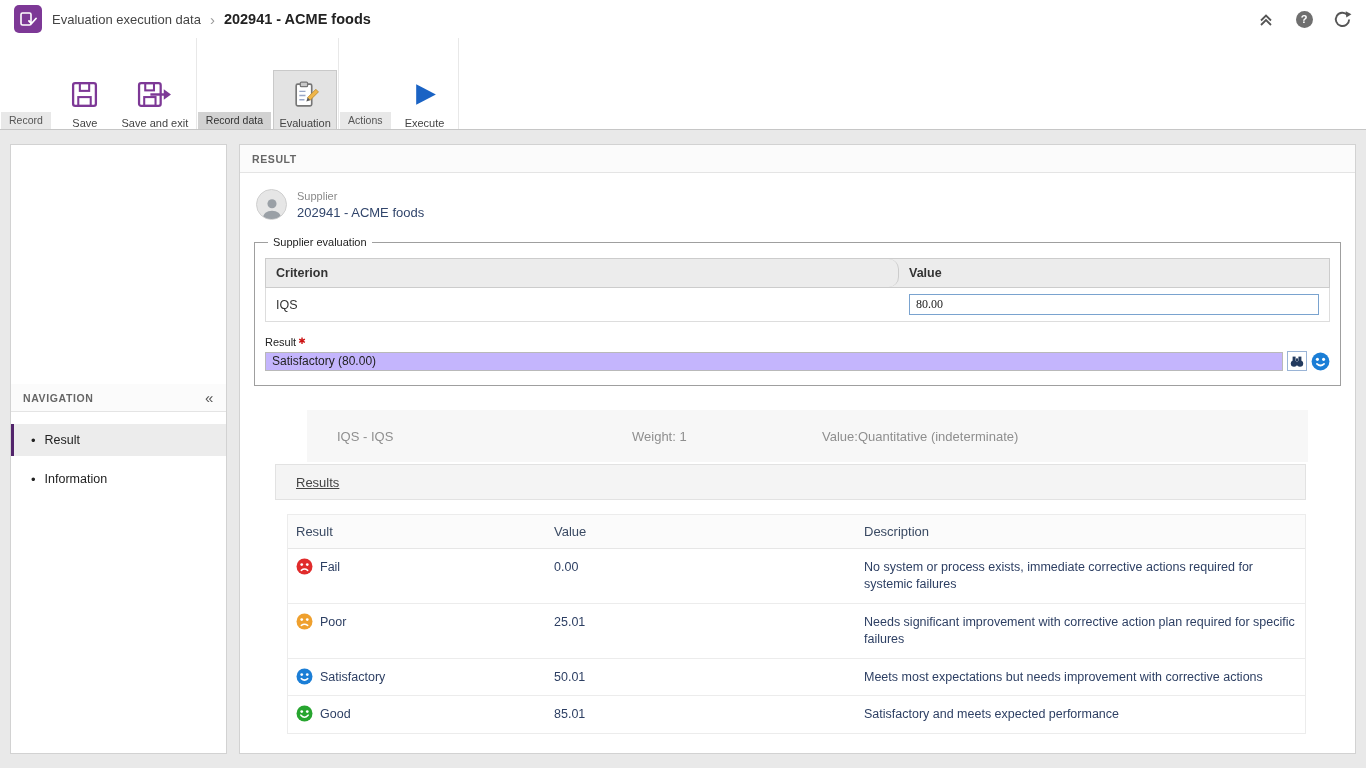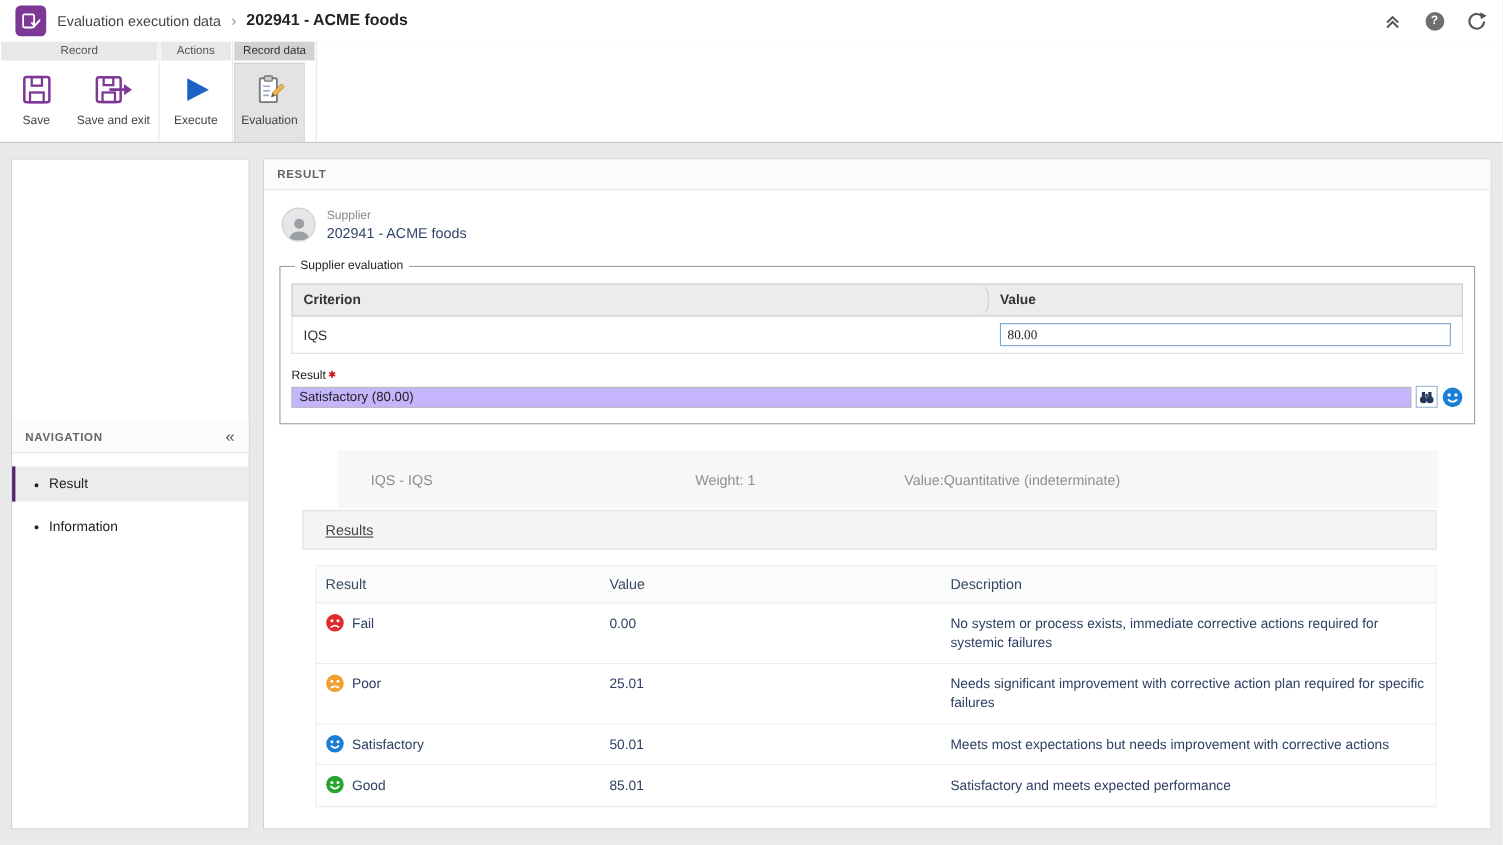--- a/index.html
+++ b/index.html
@@ -13,21 +13,21 @@
   .crumb-app { font-size:13px; color:#444; cursor:pointer; }
   .crumb-sep { font-size:15px; color:#999; margin:0 9px; }
   .crumb-rec { font-size:14.5px; font-weight:bold; color:#222; }
   .topbar-icons { margin-left:auto; display:flex; align-items:center; gap:18px; }
   .tb-ic { width:20px; height:20px; display:flex; align-items:center; justify-content:center; cursor:pointer; }
   .help-circle { width:17px; height:17px; border-radius:50%; background:#6f6f6f; color:#fff;
     font-size:11px; font-weight:bold; display:flex; align-items:center; justify-content:center; }
 
   
   .ribbon { background:#fff; border-bottom:1px solid #c6c6c6; display:flex; height:92px; }
-  .rb-group { display:flex; flex-direction:column; border-right:1px solid #e8e8e8; }
+  .rb-group { display:flex; border-right:1px solid #e8e8e8;align-items:flex-end; }
   .rb-group-label { background:#e8e8e8; text-align:center; font-size:10.5px; color:#555;
     padding:2px 8px 3px; margin:0 1px; }
   .rb-group-label.active { background:#d2d2d2; color:#333; }
   .rb-btns { display:flex; flex:1; padding:3px 2px 0; }
   .rb-btn { width:62px; display:flex; flex-direction:column; align-items:center;
     padding-top:5px; gap:5px; cursor:pointer; }
   .rb-btn.wide { width:78px; }
   .rb-btn .ic { height:36px; display:flex; align-items:center; justify-content:center; }
   .rb-btn .lbl { font-size:11px; color:#444; text-align:center; }
   .rb-btn.active { background:#e3e3e3; outline:1px solid #c9c9c9; }
@@ -150,47 +150,47 @@
             <path d="M13 14 H27" stroke="#7d3896" stroke-width="2.4"></path>
             <polygon points="26,9 33,14 26,19" fill="#7d3896"></polygon>
           </svg>
         </span>
         <span class="lbl">Save and exit</span>
       </div>
     </div>
   </div>
 
   <div class="rb-group">
-    <div class="rb-group-label">Actions</div>
-    <div class="rb-btns">
-      <div class="rb-btn">
-        <span class="ic">
-          <svg width="29" height="29" viewBox="0 0 28 28">
-            <polygon points="6,4 25,14 6,24" fill="#1a63c4"></polygon>
-          </svg>
-        </span>
-        <span class="lbl">Execute</span>
-      </div>
-    </div>
-  </div>
-
-  <div class="rb-group">
     <div class="rb-group-label active">Record data</div>
     <div class="rb-btns">
       <div class="rb-btn active">
         <span class="ic">
           <svg width="29" height="29" viewBox="0 0 28 28">
             <rect x="5" y="4" width="15" height="21" rx="1.5" fill="#fff" stroke="#777" stroke-width="1.6"></rect>
             <rect x="9" y="2" width="7" height="4.5" rx="1" fill="#c9c9c9" stroke="#777" stroke-width="1.2"></rect>
             <path d="M8 11 h6 M8 15 h6 M8 19 h5" stroke="#9aa7c7" stroke-width="1.4"></path>
             <polygon points="16,17 24,9 26.5,11.5 18.5,19.5" fill="#f0b64a" stroke="#b98a2e" stroke-width="0.8"></polygon>
             <polygon points="16,17 18.5,19.5 14.8,20.8" fill="#5a5a5a"></polygon>
           </svg>
         </span>
         <span class="lbl">Evaluation</span>
+      </div>
+    </div>
+  </div>
+
+  <div class="rb-group">
+    <div class="rb-group-label">Actions</div>
+    <div class="rb-btns">
+      <div class="rb-btn">
+        <span class="ic">
+          <svg width="29" height="29" viewBox="0 0 28 28">
+            <polygon points="6,4 25,14 6,24" fill="#1a63c4"></polygon>
+          </svg>
+        </span>
+        <span class="lbl">Execute</span>
       </div>
     </div>
   </div>
 </div>
 
 <div class="workspace">
 
   <aside class="panel nav-panel">
     <div class="panel-head">
       <span>NAVIGATION</span>

